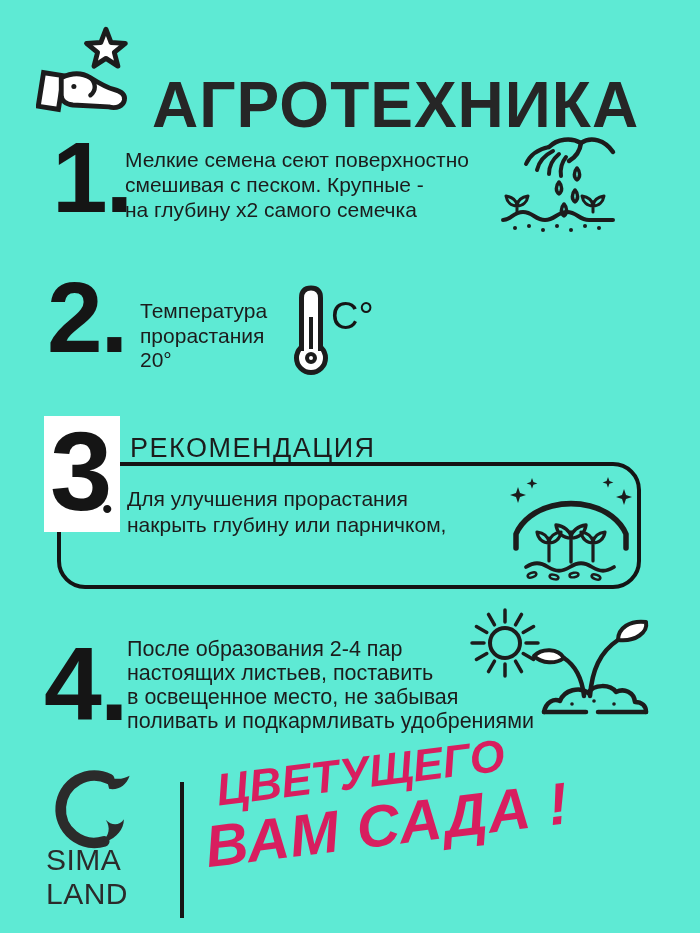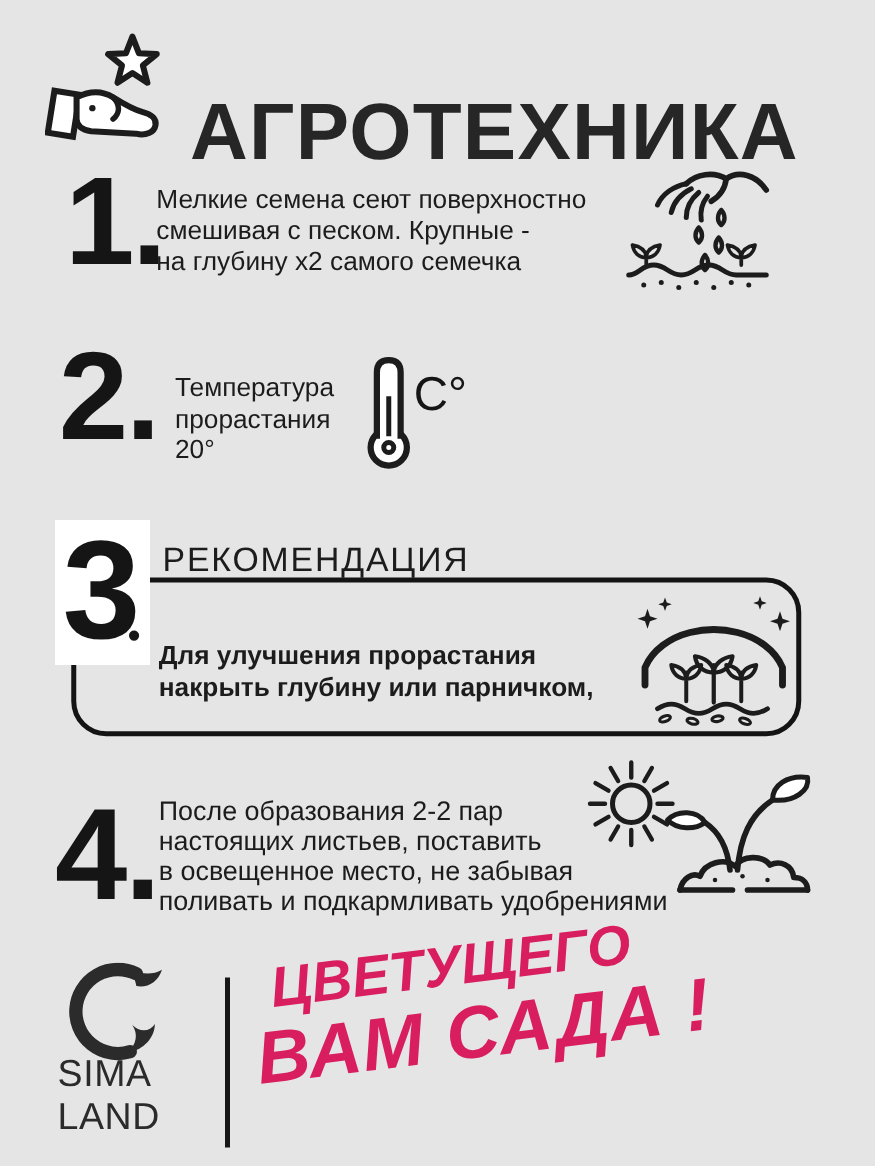--- a/index.html
+++ b/index.html
@@ -1,17 +1,17 @@
 <!DOCTYPE html>
 <html><head>
 <meta charset="utf-8">
 <style>
   html,body{margin:0;padding:0;background:#ffffff;}
   .canvas{
-    position:relative;width:700px;height:933px;background:#e5e5e5;overflow:hidden;
+    position:relative;width:700px;height:933px;background:#5eead4;overflow:hidden;
     font-family:"Liberation Sans",sans-serif;color:#1c1c1c;
   }
   .abs{position:absolute;}
   .num{position:absolute;font-weight:700;line-height:1;letter-spacing:-2px;color:#151515;}
   .step-text{position:absolute;font-size:21px;line-height:25px;color:#1c1c1c;}
   .step-text .line{white-space:nowrap;}
   
   #header-icon{left:36px;top:26px;}
   #page-title{position:absolute;left:152px;top:30px;font-size:64px;font-weight:700;
     letter-spacing:1px;color:#262626;line-height:1;white-space:nowrap;}
@@ -22,21 +22,21 @@
   
   #s2-num{left:47px;top:267px;font-size:100px;}
   #s2-text{left:140px;top:299px;line-height:24.5px;}
   #s2-icon{left:286px;top:285px;}
   #s2-clabel{position:absolute;left:331px;top:295px;font-size:38px;font-weight:400;color:#151515;}
   
   #s3-heading{position:absolute;left:130px;top:433px;font-size:27px;letter-spacing:1.5px;color:#1c1c1c;}
   #s3-num{left:44px;top:416px;font-size:112px;background:#ffffff;padding:0 10px 4px 6px;z-index:2;}
   #s3-box{left:57px;top:462px;width:576px;height:119px;border:4px solid #141414;border-radius:28px;z-index:1;}
   #s3-bullet{position:absolute;left:102px;top:492px;font-size:30px;z-index:2;color:#151515;}
-  #s3-text{left:127px;top:512px;line-height:26px;z-index:2;font-weight:bold;}
+  #s3-text{left:127px;top:486px;line-height:26px;z-index:2;}
   #s3-icon{left:502px;top:474px;z-index:2;}
   
   #s4-num{left:44px;top:632px;font-size:104px;}
   #s4-text{left:127px;top:637px;font-size:21.5px;line-height:24px;}
   #s4-icon{left:468px;top:608px;}
   
   #footer-logo{left:52px;top:770px;}
   #brand-text{position:absolute;left:46px;top:843px;font-size:30px;font-weight:400;
     line-height:34px;letter-spacing:0.5px;color:#2b2b2b;}
   #footer-divider{left:180px;top:782px;width:4px;height:136px;background:#161616;}
@@ -136,21 +136,21 @@
         <path d="M16 13 L18 19 L24 21 L18 23 L16 29 L14 23 L8 21 L14 19 Z"></path>
         <path d="M30 4 L31.4 8 L35.4 9.4 L31.4 10.8 L30 14.8 L28.6 10.8 L24.6 9.4 L28.6 8 Z"></path>
         <path d="M106 3 L107.4 7 L111.4 8.4 L107.4 9.8 L106 13.8 L104.6 9.8 L100.6 8.4 L104.6 7 Z"></path>
         <path d="M122 15 L124 21 L130 23 L124 25 L122 31 L120 25 L114 23 L120 21 Z"></path>
       </g>
     </svg>
   </div>
 
   <div class="num" id="s4-num">4.</div>
   <div class="step-text" id="s4-text">
-    <div class="line">После образования 2-2 пар</div>
+    <div class="line">После образования 2-4 пар</div>
     <div class="line">настоящих листьев, поставить</div>
     <div class="line">в освещенное место, не забывая</div>
     <div class="line">поливать и подкармливать удобрениями</div>
   </div>
   <div class="abs" id="s4-icon">
     <svg width="192" height="118" viewBox="0 0 192 118" class="ink" fill="none" stroke="currentColor" stroke-linecap="round" stroke-linejoin="round">
       <circle cx="37" cy="35" r="15" stroke-width="4"></circle>
       <g stroke-width="3.5">
         <line x1="58" y1="35" x2="70" y2="35"></line>
           <line x1="55.2" y1="45.5" x2="65.6" y2="51.5"></line>

